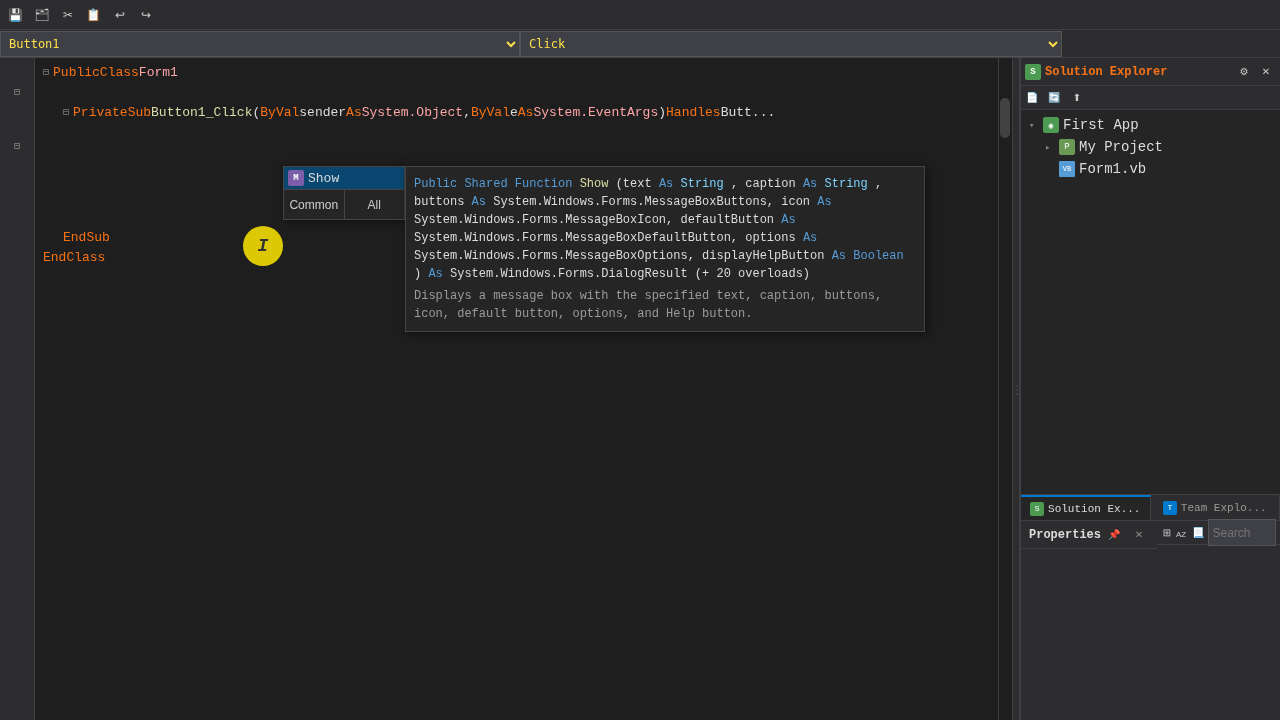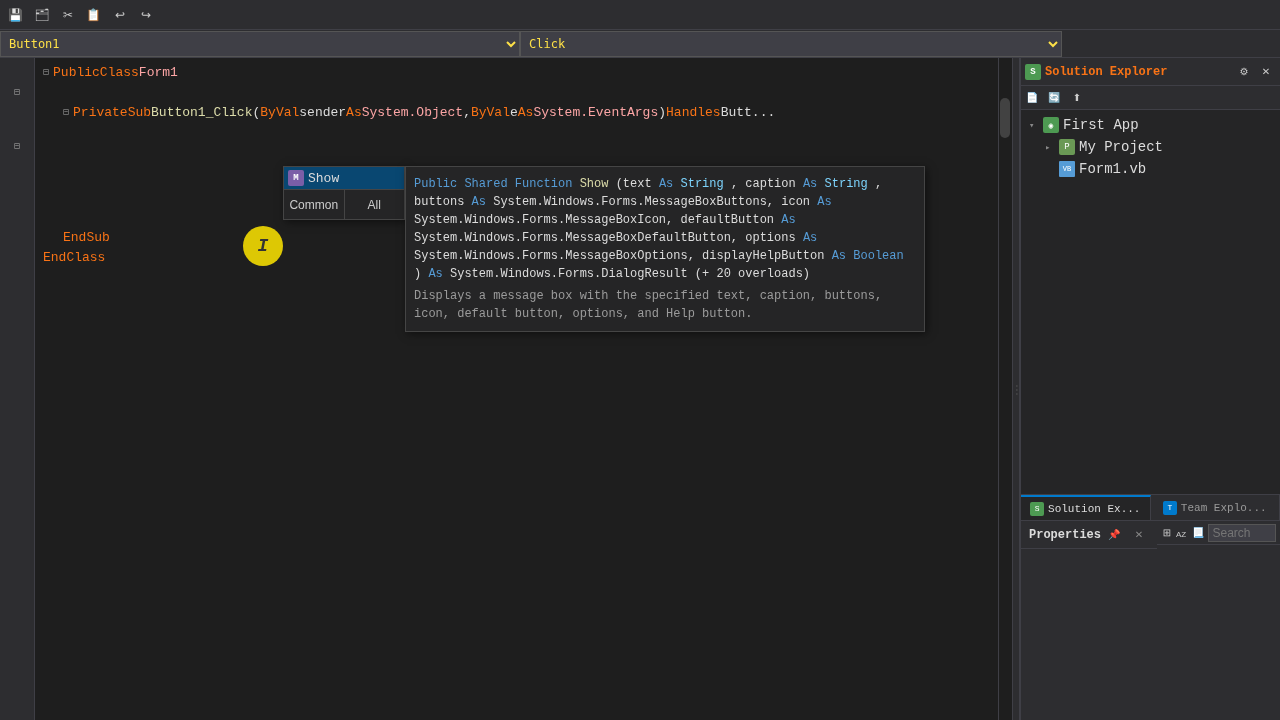--- a/index.html
+++ b/index.html
@@ -391,21 +391,21 @@
     .properties-toolbar {
       height: 24px;
       background: #2d2d30;
       border-bottom: 1px solid #3f3f46;
       display: flex;
       align-items: center;
       padding: 0 4px;
       gap: 2px;
     }
     .properties-search {
-      height: 18px;
+      height: 27px;
       background: #3f3f46;
       border: 1px solid #555;
       color: #dcdcdc;
       font-size: 12px;
       padding: 0 4px;
       width: 100%;
     }
     .properties-body {
       flex: 1;
       background: #252526;

